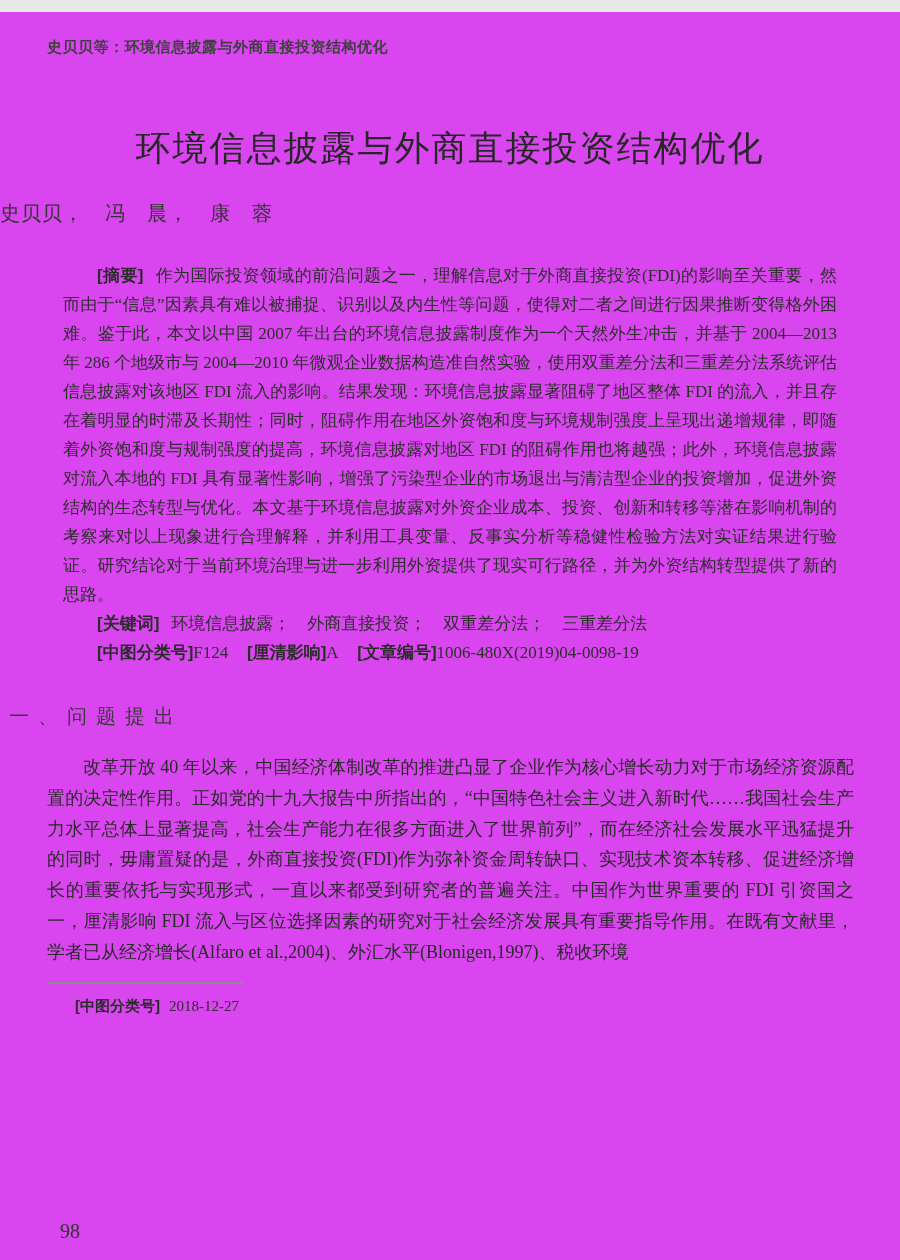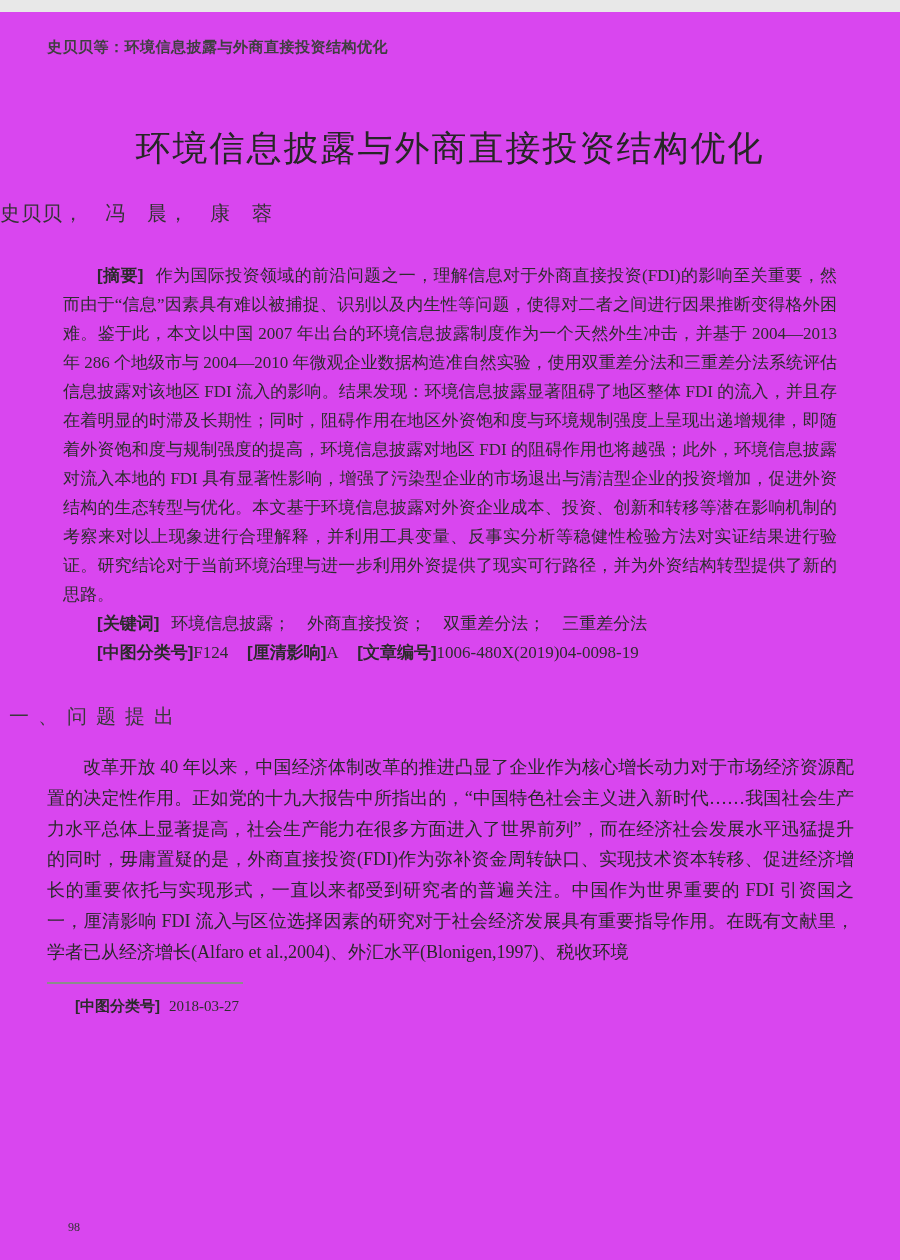--- a/index.html
+++ b/index.html
@@ -58,22 +58,22 @@
     border-top:2px solid #8c8c8c;
   }
   .footnotes{
     margin:0 45px 0 61px;
     font-size:15px;line-height:27.5px;
     text-align:justify;color:#2e2e2e;
   }
   .footnotes p{margin:0;text-indent:14px;}
   .footnotes .label{margin-right:0.6em;}
   .page-number{
-    position:absolute;left:68px;top:1208px;
-    font-size:12px;color:#333333;
+    position:absolute;left:60px;top:1208px;
+    font-size:20px;color:#333333;
   }
 </style>
 </head>
 <body>
 
 <div class="page">
 
   <div class="running-header">史贝贝等：环境信息披露与外商直接投资结构优化</div>
 
   <h1 class="title">环境信息披露与外商直接投资结构优化</h1>
@@ -91,21 +91,21 @@
   </div>
 
   <h2 class="section-heading">一、问题提出</h2>
 
   <p class="body-paragraph">改革开放 40 年以来，中国经济体制改革的推进凸显了企业作为核心增长动力对于市场经济资源配置的决定性作用。正如党的十九大报告中所指出的，“中国特色社会主义进入新时代……我国社会生产力水平总体上显著提高，社会生产能力在很多方面进入了世界前列”，而在经济社会发展水平迅猛提升的同时，毋庸置疑的是，外商直接投资(FDI)作为弥补资金周转缺口、实现技术资本转移、促进经济增长的重要依托与实现形式，一直以来都受到研究者的普遍关注。中国作为世界重要的 FDI 引资国之一，厘清影响 FDI 流入与区位选择因素的研究对于社会经济发展具有重要指导作用。在既有文献里，学者已从经济增长(Alfaro et al.,2004)、外汇水平(Blonigen,1997)、税收环境</p>
 
   <div class="footnote-divider"></div>
 
   <div class="footnotes">
 
-    <p><span class="label">[中图分类号]</span><span>2018-03-27</span></p>
+    <p><span class="label">[中图分类号]</span><span>2018-12-27</span></p>
 
 
 
   </div>
 
   <div class="page-number">98</div>
 
 </div>
 
 </body></html>

